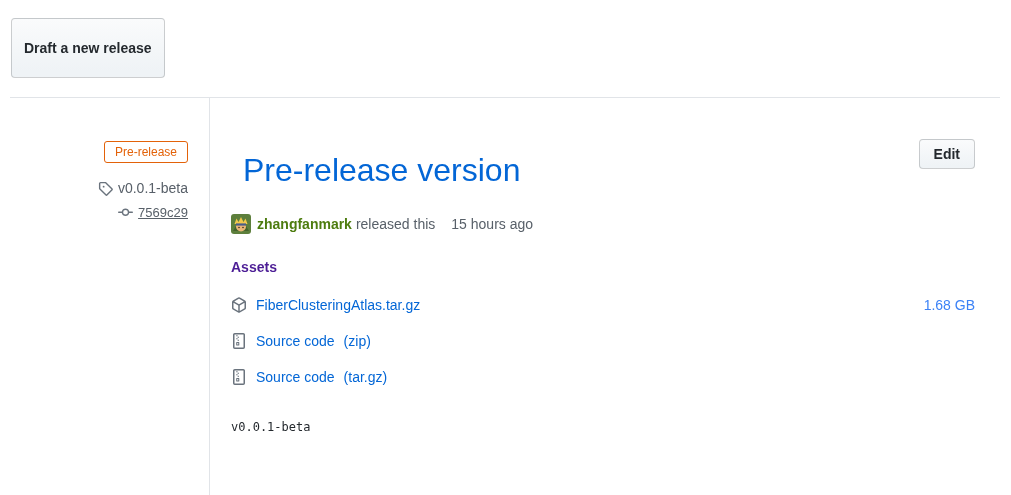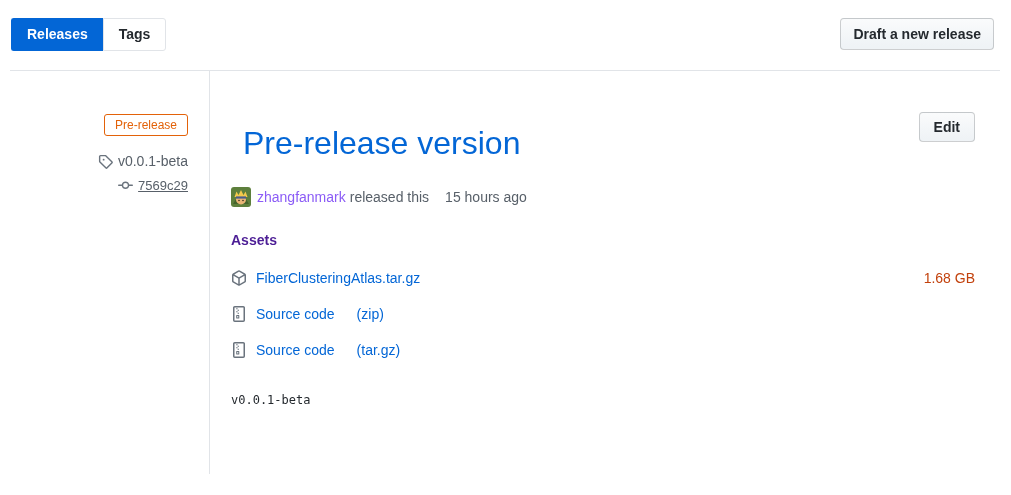--- a/index.html
+++ b/index.html
@@ -31,21 +31,21 @@
   .subnav-item.active {
     background: #0366d6; color: #ffffff; border-color: #0366d6;
   }
   .btn {
     font-family: "Liberation Sans", sans-serif;
     font-size: 14px; font-weight: 700; line-height: 18px;
     color: #24292e;
     background-image: linear-gradient(-180deg, #fafbfc, #eff3f6 90%);
     border: 1px solid rgba(27,31,35,0.2);
     border-radius: 4px;
-    padding: 6px 12px;
+    padding: 20px 12px;
     cursor: pointer;
   }
 
   .rule { border: none; border-top: 1px solid #e1e4e8; margin: 19px 11px 0 10px; }
 
   
   .content { display: flex; align-items: stretch; min-height: 403px; }
 
   .sidebar {
     width: 210px; flex-shrink: 0;
@@ -76,47 +76,43 @@
   .release-title { margin: 12px; font-size: 32px; font-weight: 400; line-height: 1.2; }
   .release-title a { color: #0366d6; text-decoration: none; cursor: pointer; }
   .edit-btn { padding: 5px 14px; }
 
   .meta {
     margin-top: 13px;
     display: flex; align-items: center;
     font-size: 14px; color: #586069; line-height: 20px;
   }
   .avatar { width: 20px; height: 20px; border-radius: 3px; margin-right: 6px; overflow: hidden; flex-shrink: 0; }
-  .meta .author { font-weight: 400; color: #8b5cf6; margin-right: 4px; cursor: pointer; }
+  .meta .author { font-weight: 700; color: #4d7c0f; margin-right: 4px; cursor: pointer; }
   .meta .released-text { margin-right: 16px; }
 
   .assets-heading { margin: 25px 0 0; font-size: 14px; font-weight: 700; color: #4c1d95; }
 
   .assets { list-style: none; margin: 12px 0 0; padding: 0; }
   .asset-row { display: flex; align-items: center; padding: 10px 0; font-size: 14px; }
   .asset-icon { display: inline-flex; margin-right: 9px; }
   .asset-link { color: #0366d6; text-decoration: none; font-weight: 400; cursor: pointer; }
-  .asset-suffix { color: #0366d6; font-weight: 400; margin-left: 22px; }
-  .asset-size { margin-left: auto; color: #c2410c; font-size: 14px; }
+  .asset-suffix { color: #0366d6; font-weight: 400; margin-left: 9px; }
+  .asset-size { margin-left: auto; color: #3b82f6; font-size: 14px; }
 
   .release-body {
     margin-top: 24px;
     font-family: "DejaVu Sans Mono", "Liberation Mono", monospace;
     font-size: 12px; color: #24292e; line-height: 1.4;
   }
   .release-body p { margin: 0 0 21px; }
 </style>
 </head>
 <body>
 
 <div class="topbar">
-  <div class="subnav">
-    <button class="subnav-item first active">Releases</button>
-    <button class="subnav-item last">Tags</button>
-  </div>
   <button class="btn">Draft a new release</button>
 </div>
 
 <hr class="rule">
 
 <div class="content">
 
   <aside class="sidebar">
     <span class="badge-prerelease">Pre-release</span>
 

